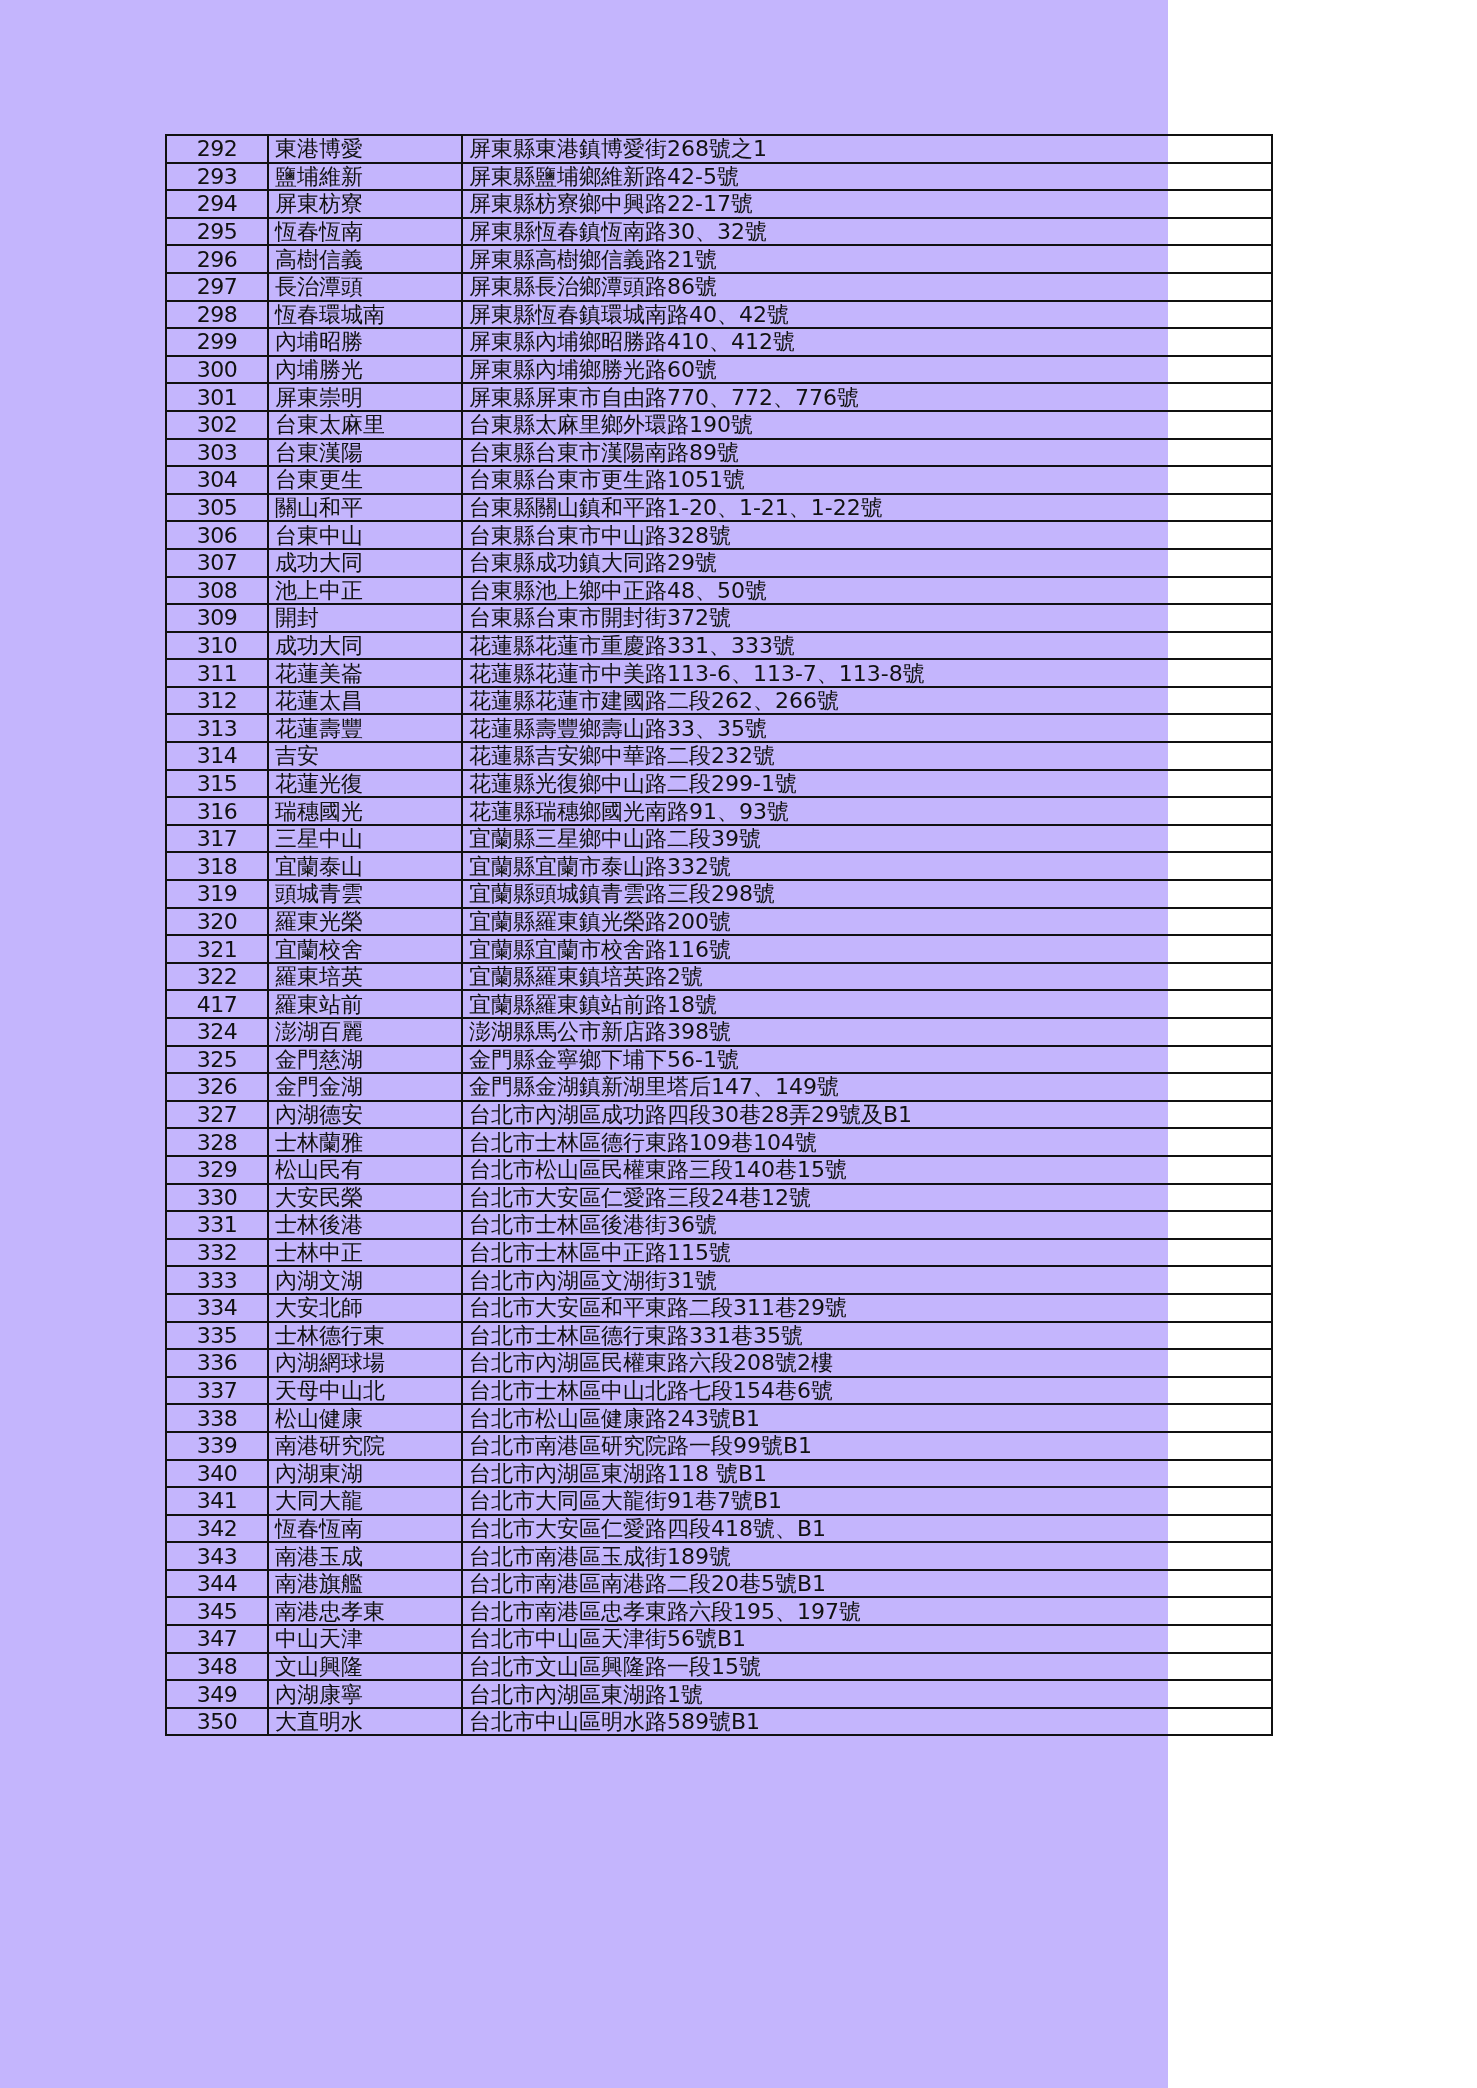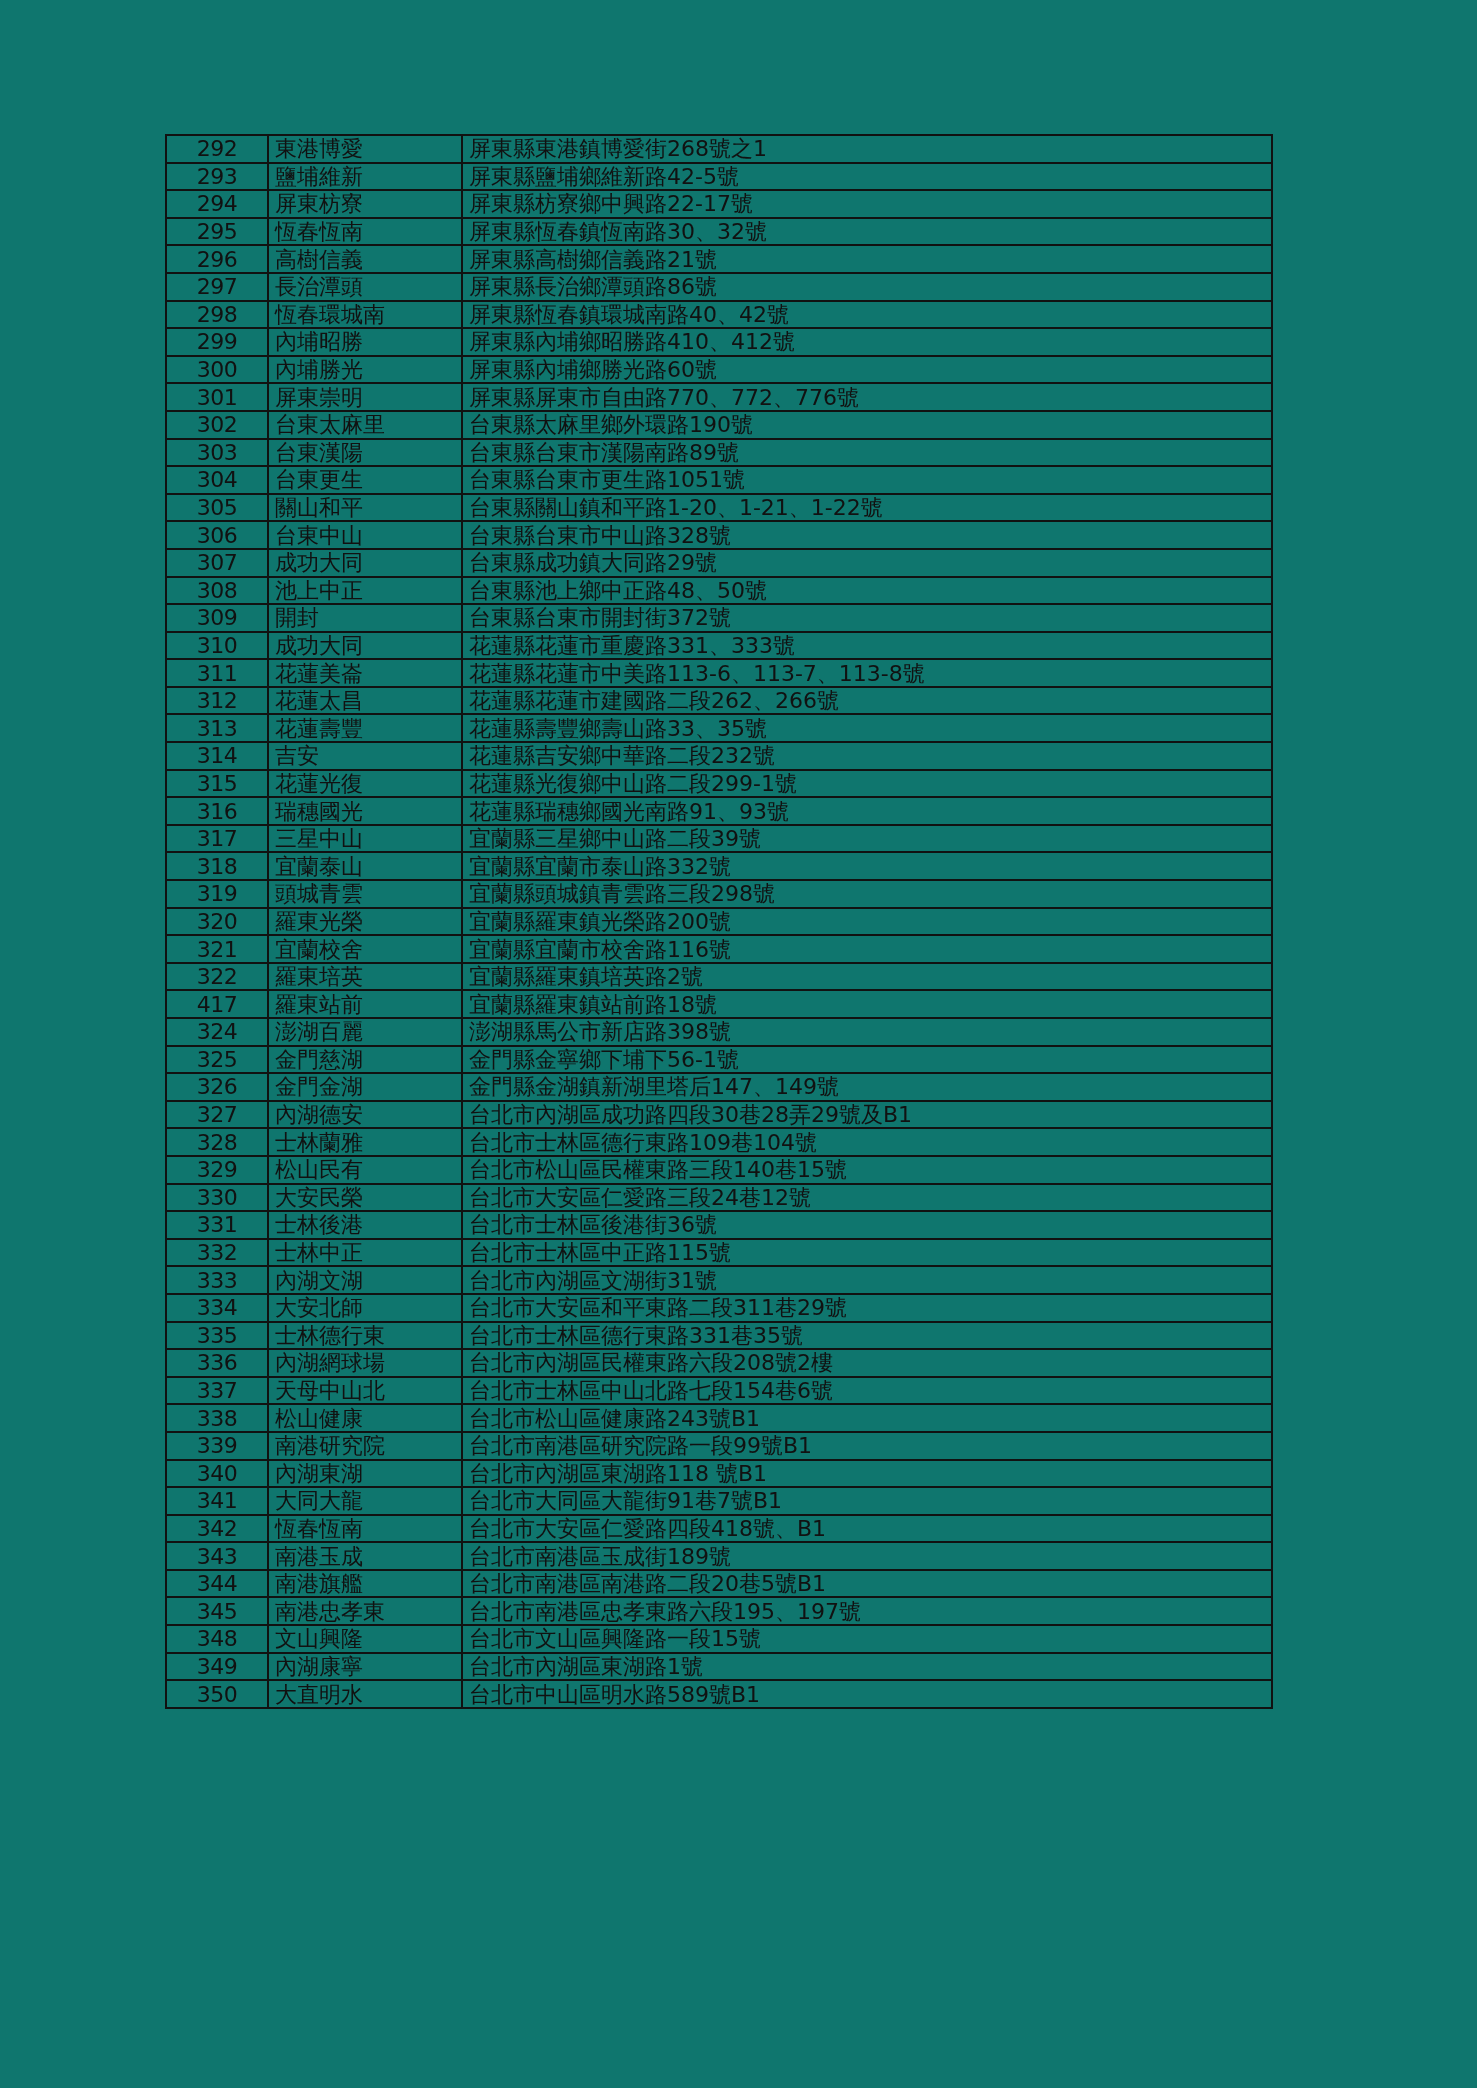--- a/index.html
+++ b/index.html
@@ -1,17 +1,17 @@
 <!DOCTYPE html>
 <html><head>
 <meta charset="utf-8">
 <style>
   html, body { margin: 0; padding: 0; background: #ffffff; }
   body { width: 1477px; height: 2088px; position: relative; overflow: hidden; }
-  .page { position: absolute; left: 0; top: 0; width: 1477px; height: 2088px; background: #0f766e; }
+  .page { position: absolute; left: 0; top: 0; width: 1168px; height: 2088px; background: #c4b5fd; }
   table.list {
     position: absolute; left: 165px; top: 134px;
     width: 1106px;
     border-collapse: collapse;
     table-layout: fixed;
     font-family: "DejaVu Sans", "Liberation Sans", sans-serif;
     color: #111;
   }
   table.list td {
     border: 2.5px solid #111;
@@ -303,20 +303,25 @@
           <td class="no">344</td>
           <td>南港旗艦</td>
           <td>台北市南港區南港路二段20巷5號B1</td>
         </tr>
         <tr>
           <td class="no">345</td>
           <td>南港忠孝東</td>
           <td>台北市南港區忠孝東路六段195、197號</td>
         </tr>
         <tr>
+          <td class="no">347</td>
+          <td>中山天津</td>
+          <td>台北市中山區天津街56號B1</td>
+        </tr>
+        <tr>
           <td class="no">348</td>
           <td>文山興隆</td>
           <td>台北市文山區興隆路一段15號</td>
         </tr>
         <tr>
           <td class="no">349</td>
           <td>內湖康寧</td>
           <td>台北市內湖區東湖路1號</td>
         </tr>
         <tr>

